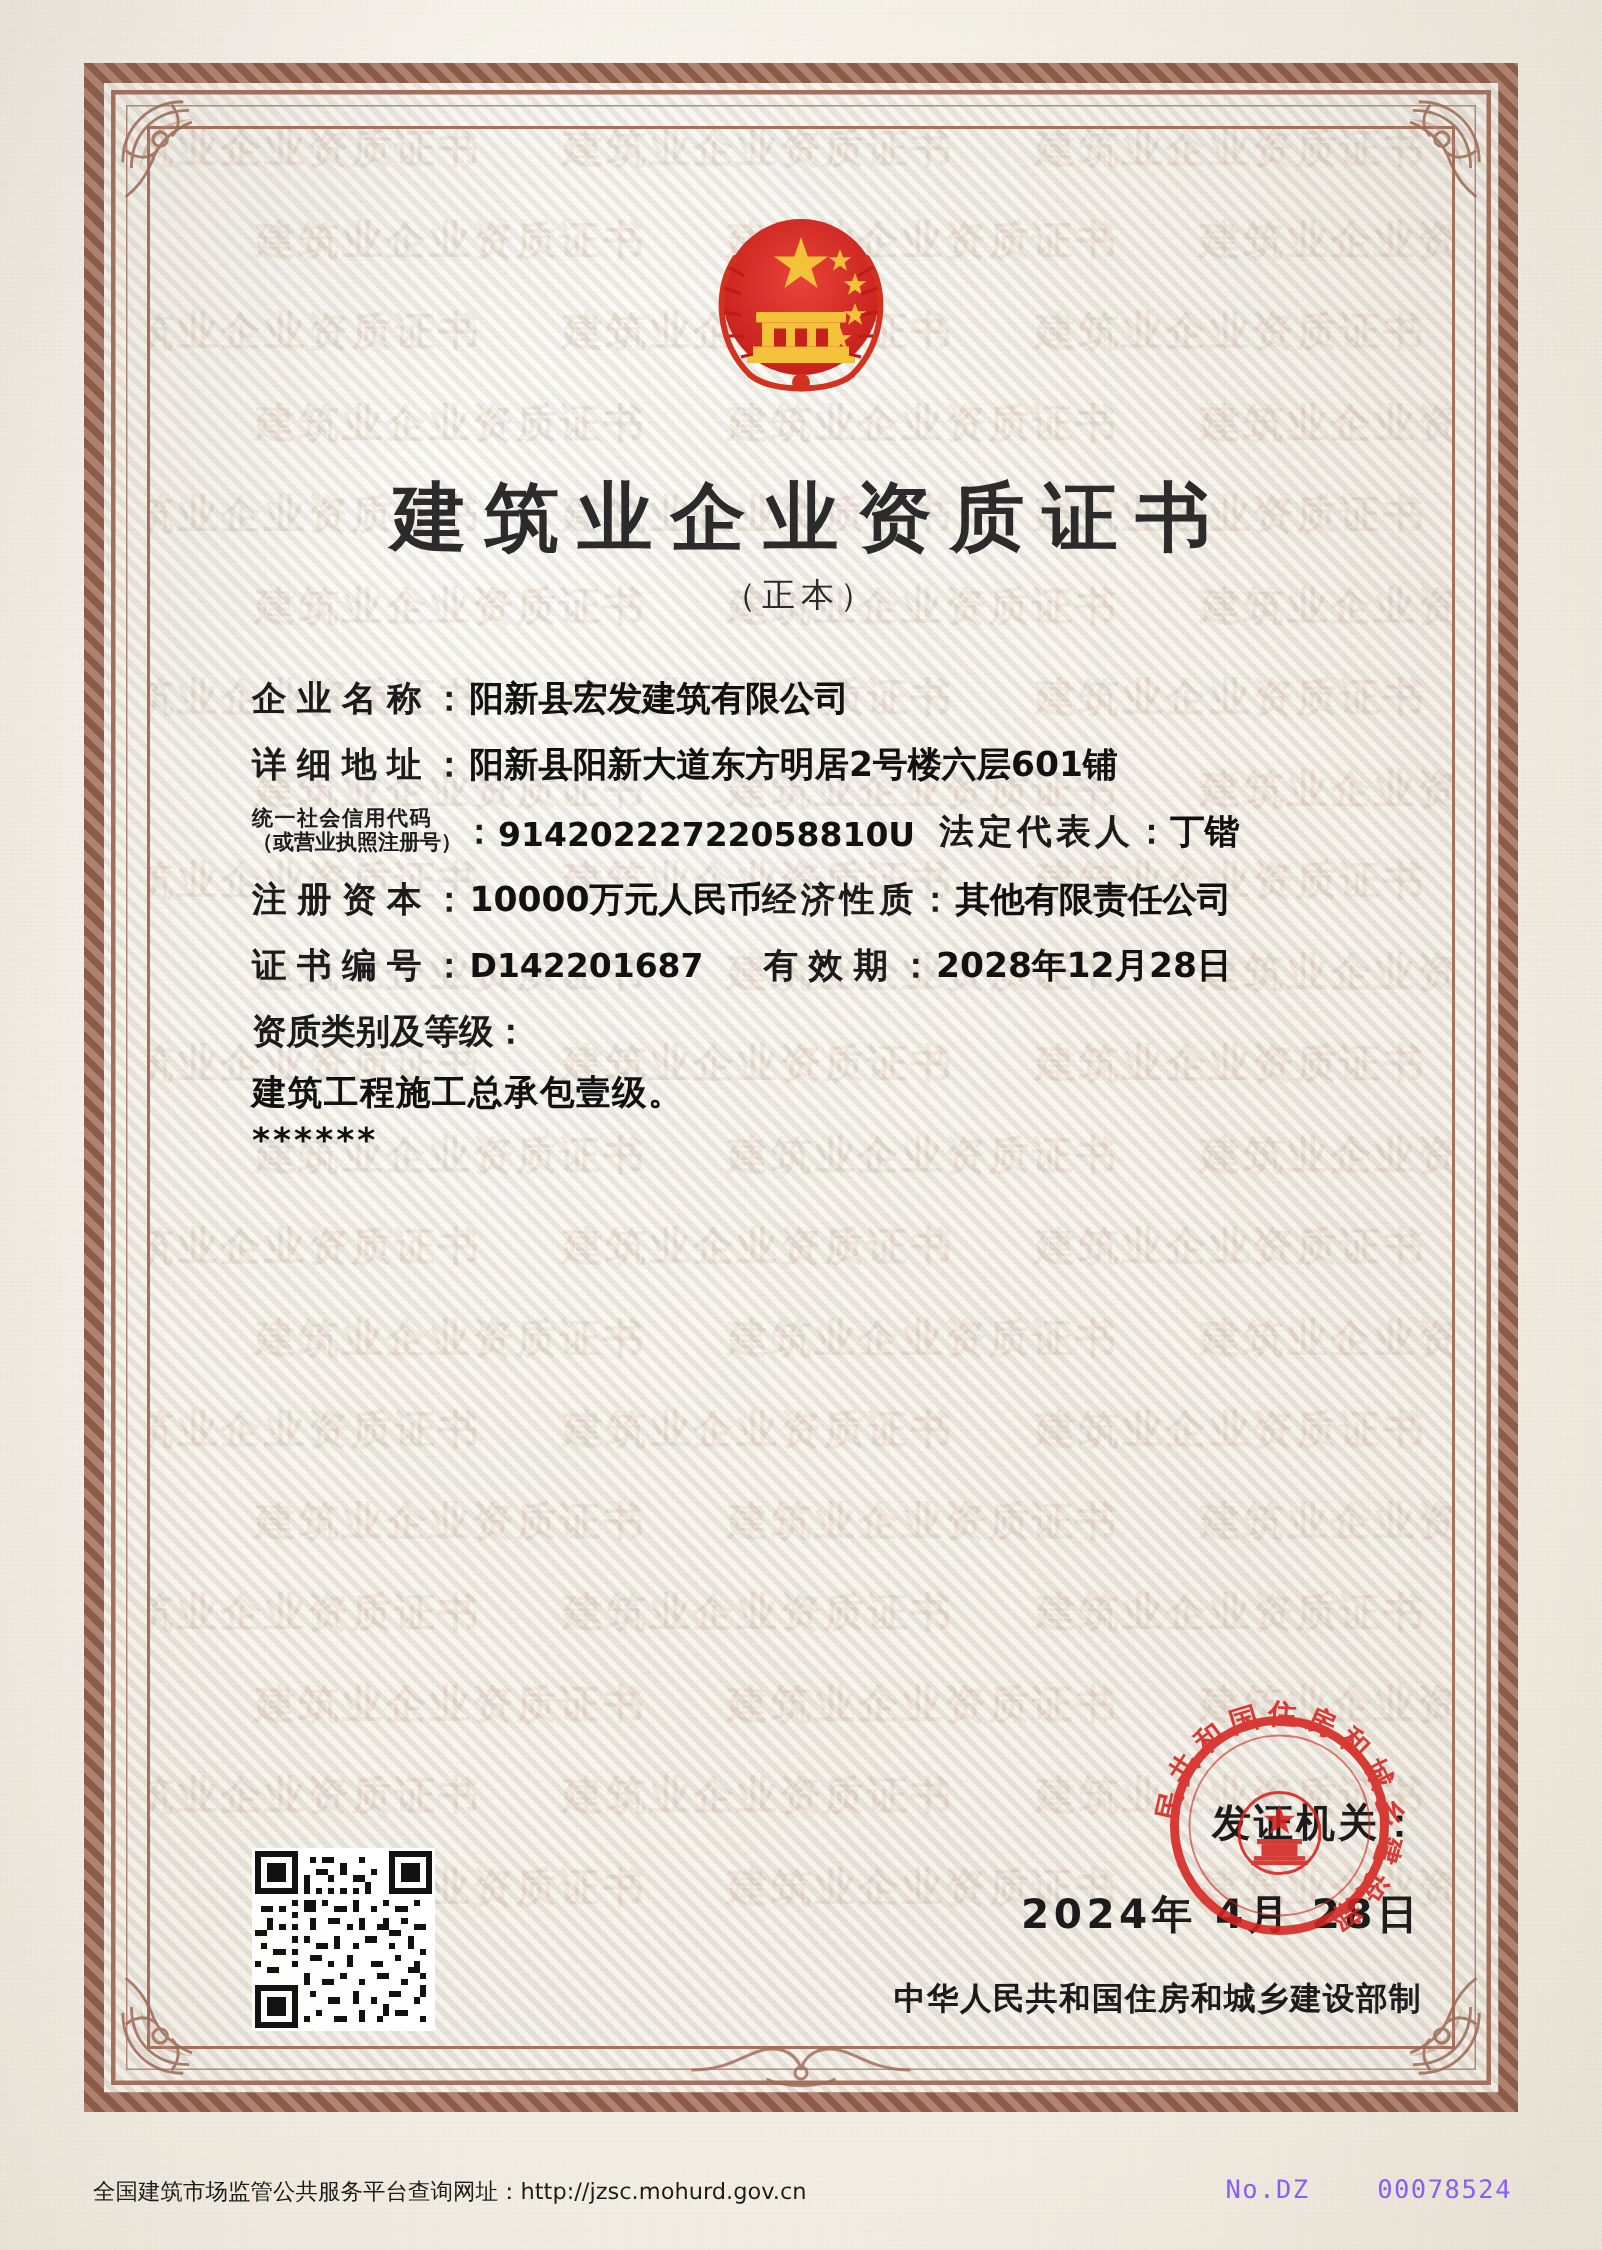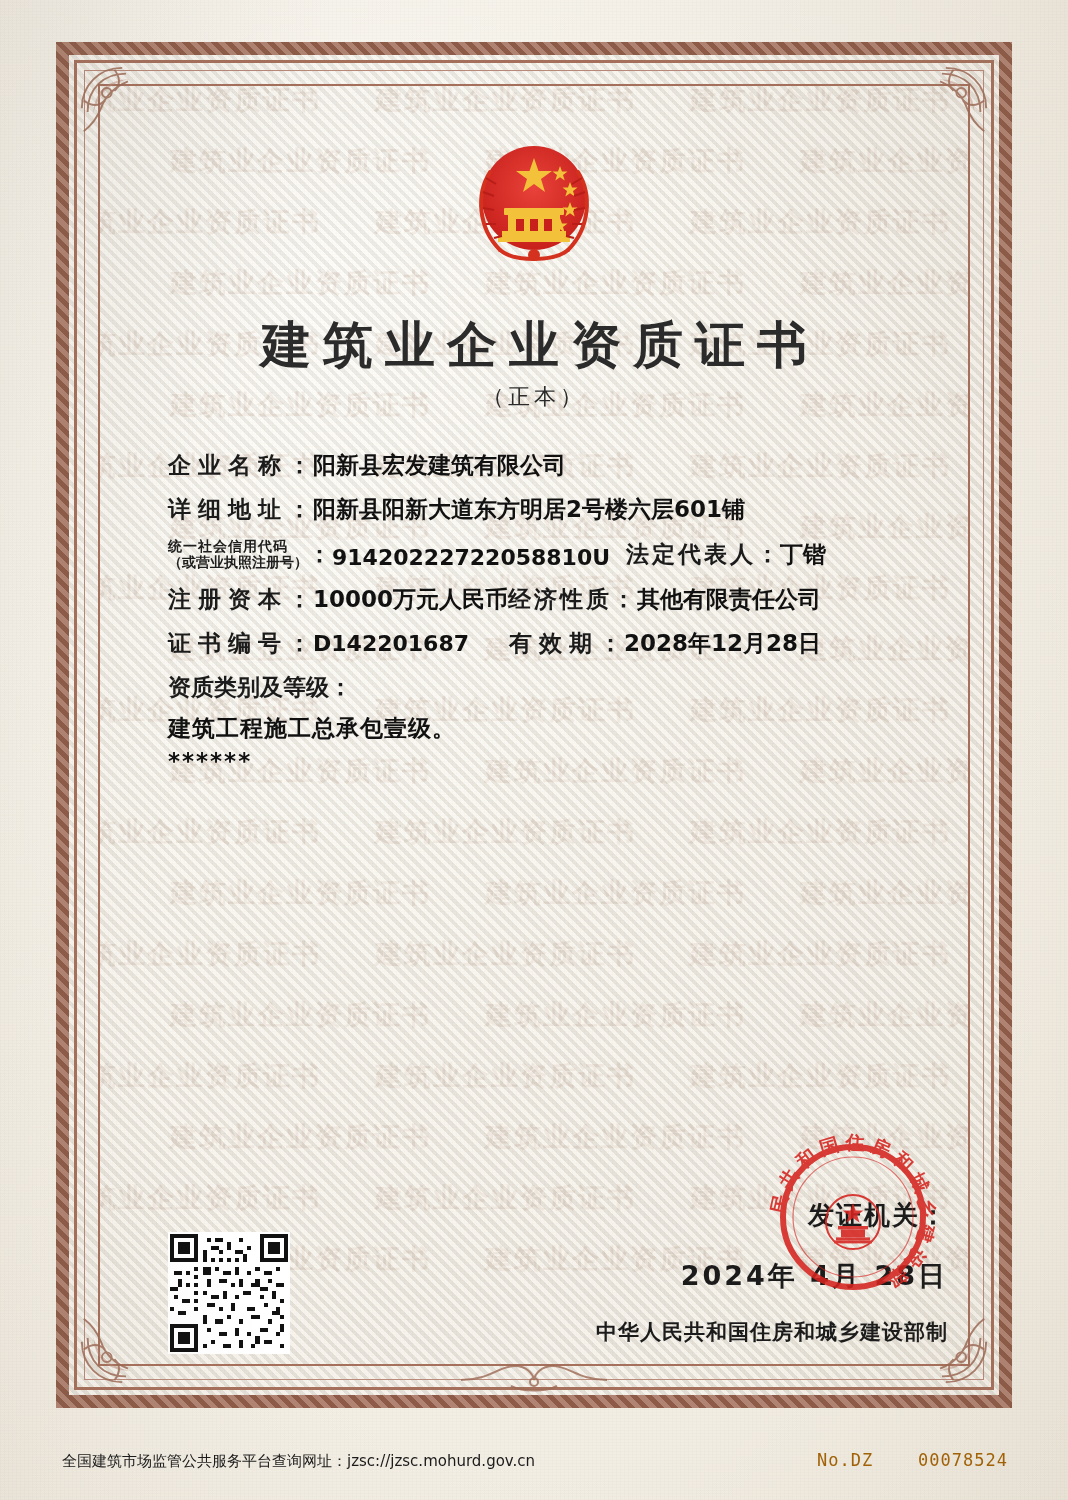--- a/index.html
+++ b/index.html
@@ -173,21 +173,21 @@
   #seal svg{display:block;width:100%;height:100%;}
   
   #footer-left{
     position:absolute;left:62px;top:1452px;
     font-family:"DejaVu Sans","Liberation Sans",sans-serif;
     font-size:15px;color:#1b1b1b;letter-spacing:0px;
   }
   #footer-right{
     position:absolute;right:60px;top:1450px;
     font-family:"DejaVu Sans Mono","Liberation Mono",monospace;
-    font-size:17px;color:#a16207;letter-spacing:1px;text-align:right;
+    font-size:17px;color:#8b5cf6;letter-spacing:1px;text-align:right;
   }
   
   #shade{
     position:absolute;inset:0;pointer-events:none;
     background:
       linear-gradient(100deg, rgba(120,100,80,0.05) 0%, rgba(255,255,255,0) 25%),
       radial-gradient(ellipse at 50% 55%, rgba(255,255,255,0) 55%, rgba(120,100,80,0.08) 100%);
   }
 </style>
 </head>
@@ -524,18 +524,18 @@
           <rect x="-17" y="15.4" width="34" height="3"></rect>
           <rect x="-19" y="18.4" width="38" height="3"></rect>
         </g>
       </g>
     </svg>
   </div>
 
   <div id="shade"></div>
 </div>
 
-<div id="footer-left">全国建筑市场监管公共服务平台查询网址：jzsc://jzsc.mohurd.gov.cn</div>
+<div id="footer-left">全国建筑市场监管公共服务平台查询网址：http://jzsc.mohurd.gov.cn</div>
 <div id="footer-right">
   <span>No.DZ</span>
   &nbsp;&nbsp;
   <span>00078524</span>
 </div>
 
 </body></html>

